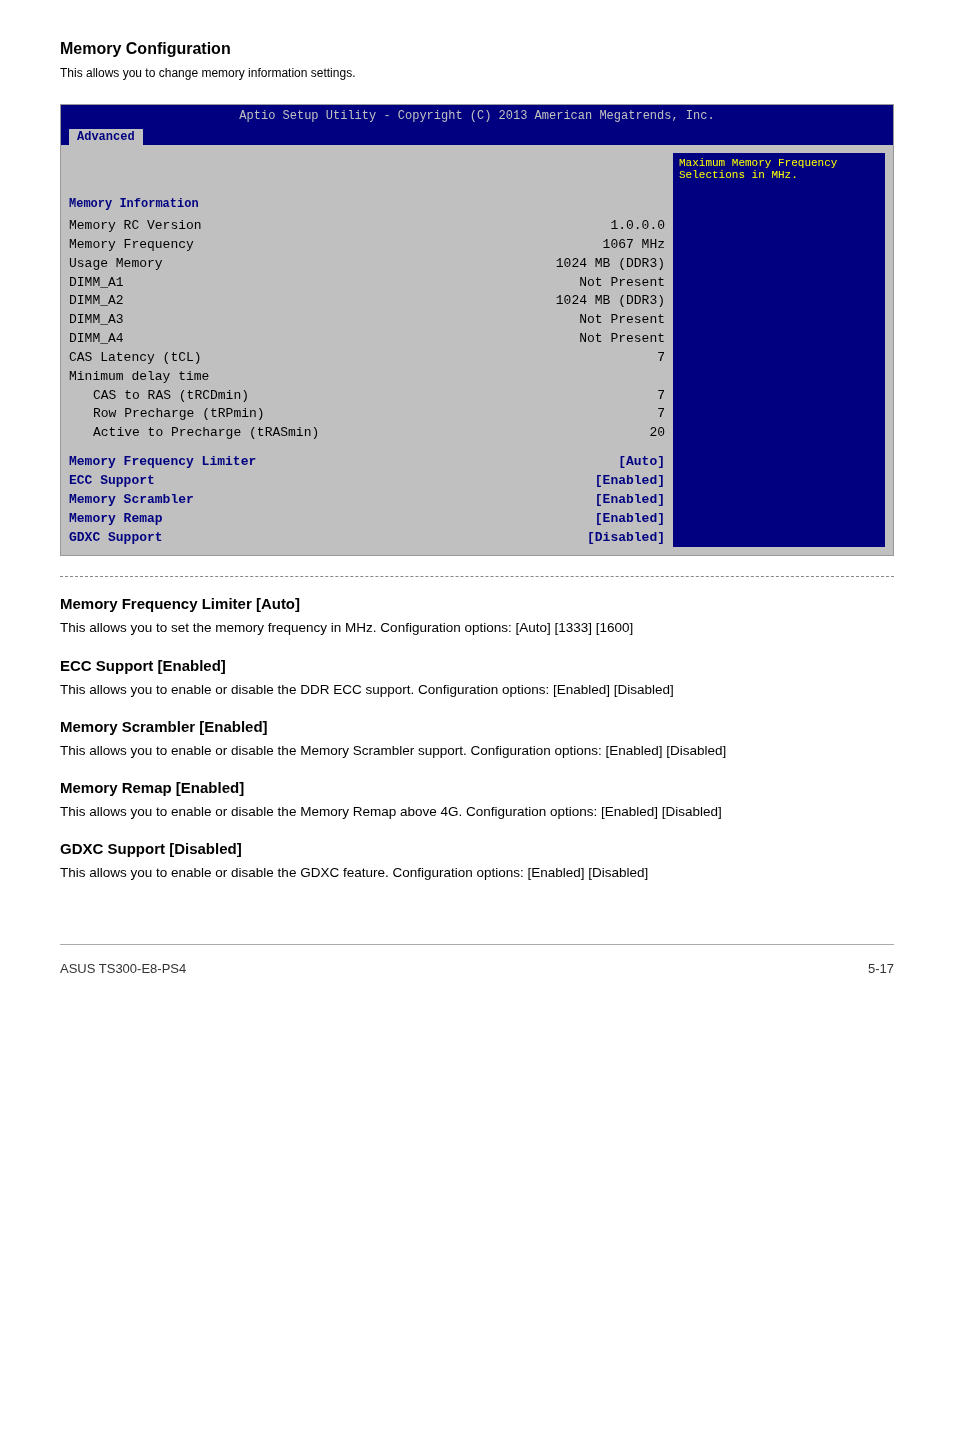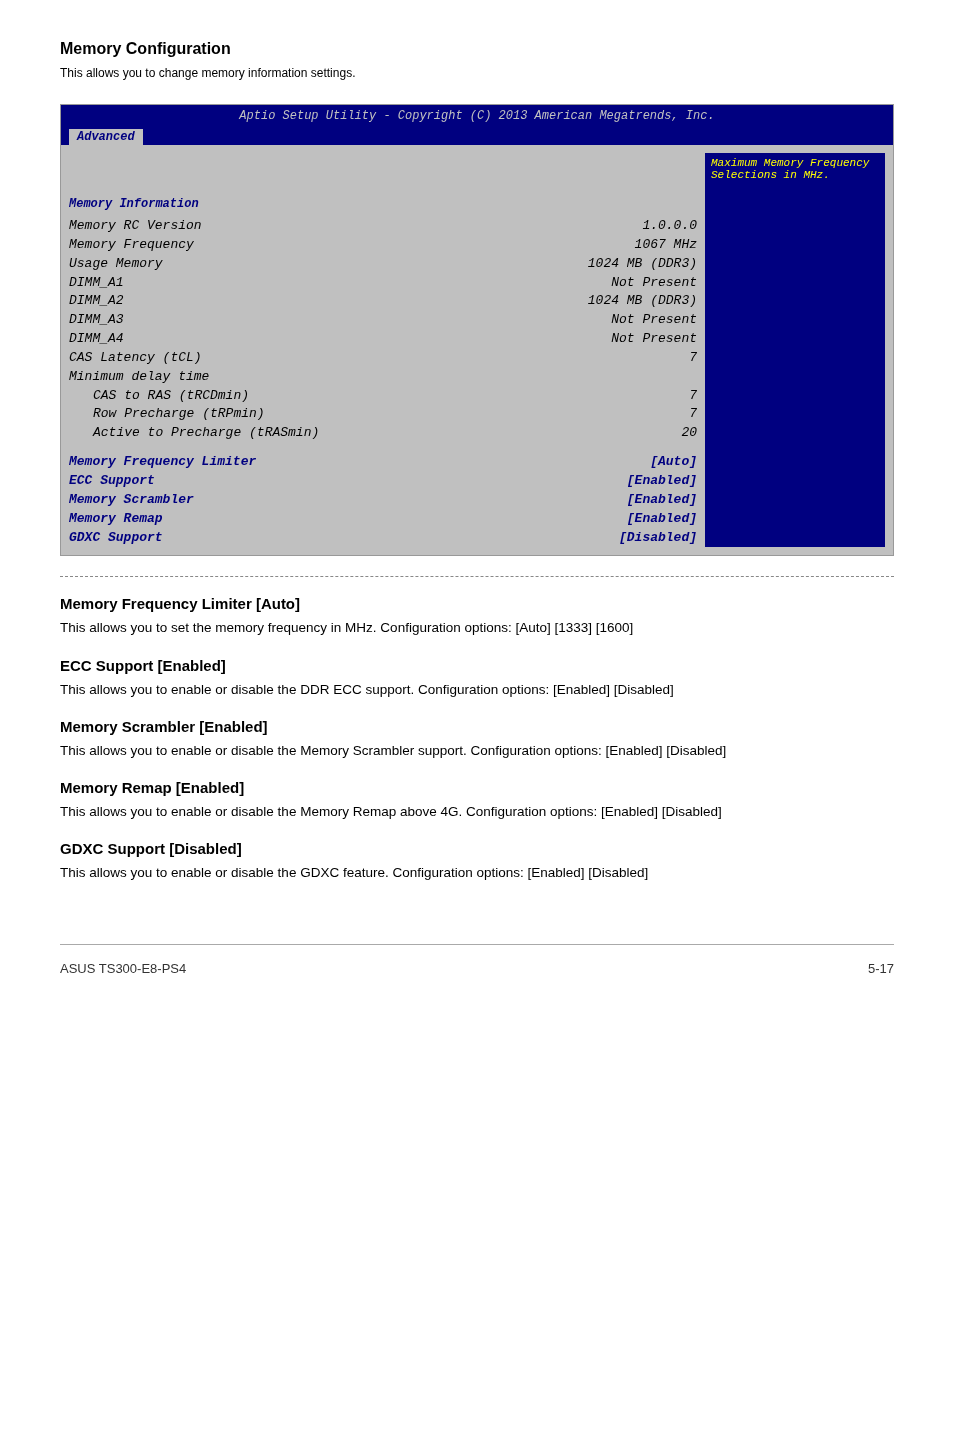--- a/index.html
+++ b/index.html
@@ -24,21 +24,20 @@
       margin-bottom: 24px;
     }
 
     .bios-box {
       border: 1px solid #999;
       background: #000080;
       color: #c0c0c0;
       font-family: 'Courier New', Courier, monospace;
       font-size: 12px;
       margin-bottom: 20px;
-      font-style: italic;
     }
 
     .bios-header {
       background: #000080;
       color: #c0c0c0;
       text-align: center;
       padding: 4px 8px;
       font-size: 12px;
     }
 
@@ -64,21 +63,21 @@
       min-height: 280px;
     }
 
     .bios-main {
       flex: 1;
       padding-right: 8px;
       margin-top: 44px;
     }
 
     .bios-sidebar {
-      width: 180px;
+      width: 212px;
       background: #000080;
       color: #ffff00;
       font-size: 11px;
       padding: 4px 6px;
       font-family: 'Courier New', Courier, monospace;
     }
 
     .bios-section-title {
       color: #000080;
       font-weight: bold;

